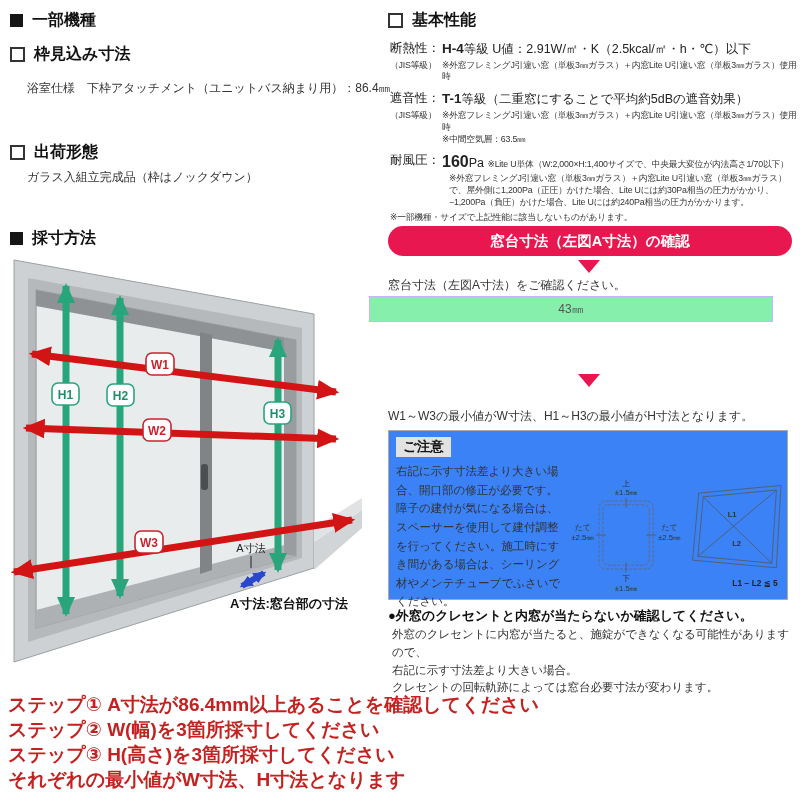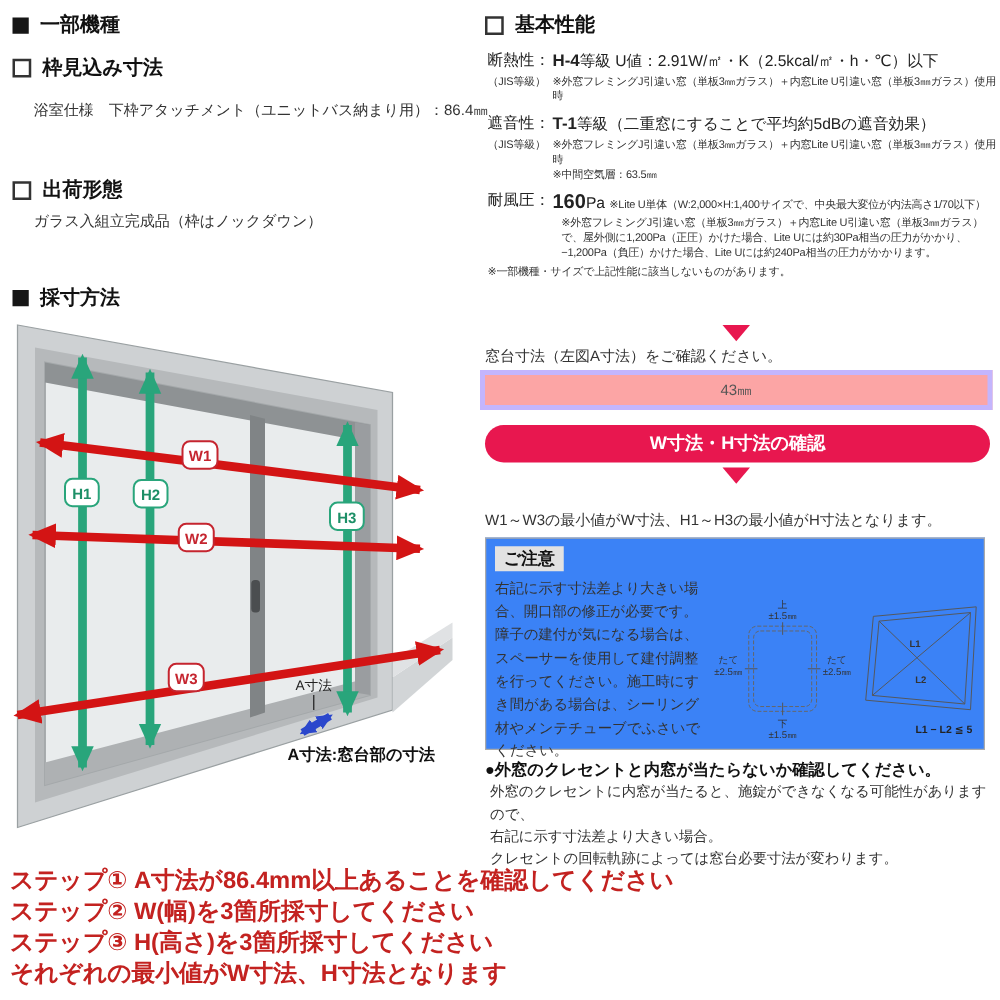--- a/index.html
+++ b/index.html
@@ -18,21 +18,21 @@
   .plabel.sm{font-size:8.8px;}
   .sm{font-size:8.8px;letter-spacing:-0.2px;line-height:1.35;color:#333;}
   .b13{font-weight:bold;font-size:13.5px;}
   .b17{font-weight:bold;font-size:16px;}
   .gap6{height:5px;}
   
   .banner{left:388px;width:404px;height:30px;border-radius:15px;background:#e8174f;
           color:#fff;font-weight:bold;font-size:14.5px;text-align:center;line-height:30px;}
   .tri{left:578px;width:0;height:0;border-left:11px solid transparent;border-right:11px solid transparent;
        border-top:13px solid #e8174f;}
-  .box43{left:384px;width:402px;height:24px;border:4px solid #c4b5fd;background:#fca5a5;
+  .box43{left:369px;width:402px;height:24px;border:1px solid #c4b5fd;background:#86efac;
          text-align:center;font-size:12px;color:#555;line-height:24px;}
   .caution{left:388px;width:400px;height:170px;border:1px solid #aaa;background:#3b82f6;padding:6px 0 0 7px;box-sizing:border-box;}
   .caution-title{display:inline-block;background:#e2e2e2;color:#111;font-weight:bold;font-size:13.5px;padding:1px 7px;}
   .caution-flex{display:flex;margin-top:5px;}
   .caution-body{width:174px;font-size:11.5px;line-height:1.62;color:#333;}
   .crescent-title{font-weight:bold;font-size:13px;color:#111;}
   .crescent-body{font-size:11.5px;line-height:1.55;color:#333;}
   .steps{color:#c32220;font-weight:bold;font-size:19px;line-height:25px;}
   svg text{font-family:"Liberation Sans","DejaVu Sans",sans-serif;}
 </style>
@@ -168,25 +168,25 @@
       <span class="plabel">耐風圧：</span>
       <span>
         <span class="b17">160</span><span>Pa</span>
         <span class="sm">※Lite U単体（W:2,000×H:1,400サイズで、中央最大変位が内法高さ1/70以下）</span>
         <span class="sm" style="display:block;padding-left:7px;">※外窓フレミングJ引違い窓（単板3㎜ガラス）＋内窓Lite U引違い窓（単板3㎜ガラス）で、屋外側に1,200Pa（正圧）かけた場合、Lite Uには約30Pa相当の圧力がかかり、−1,200Pa（負圧）かけた場合、Lite Uには約240Pa相当の圧力がかかります。</span>
       </span>
     </div>
     <div class="sm" style="margin-top:3px;">※一部機種・サイズで上記性能に該当しないものがあります。</div>
   </div>
 
+  <div class="abs banner" style="top:226px;">窓台寸法（左図A寸法）の確認</div>
   <div class="abs tri" style="top:260px;"></div>
   <div class="abs" style="left:388px;top:277px;font-size:12px;color:#333;">窓台寸法（左図A寸法）をご確認ください。</div>
   <div class="abs box43" style="top:296px;">43㎜</div>
 
-  <div class="abs banner" style="top:340px;">W寸法・H寸法の確認</div>
   <div class="abs tri" style="top:374px;"></div>
   <div class="abs" style="left:388px;top:408px;font-size:12px;color:#333;">W1～W3の最小値がW寸法、H1～H3の最小値がH寸法となります。</div>
 
   <div class="abs caution" style="top:430px;">
     <span class="caution-title">ご注意</span>
     <div class="caution-flex">
       <div class="caution-body">右記に示す寸法差より大きい場合、開口部の修正が必要です。障子の建付が気になる場合は、スペーサーを使用して建付調整を行ってください。施工時にすき間がある場合は、シーリング材やメンテチューブでふさいでください。</div>
 
       <svg width="122" height="146" viewBox="0 0 150 150" style="margin-left:6px;">
         <g font-size="10" fill="#333" text-anchor="middle">

